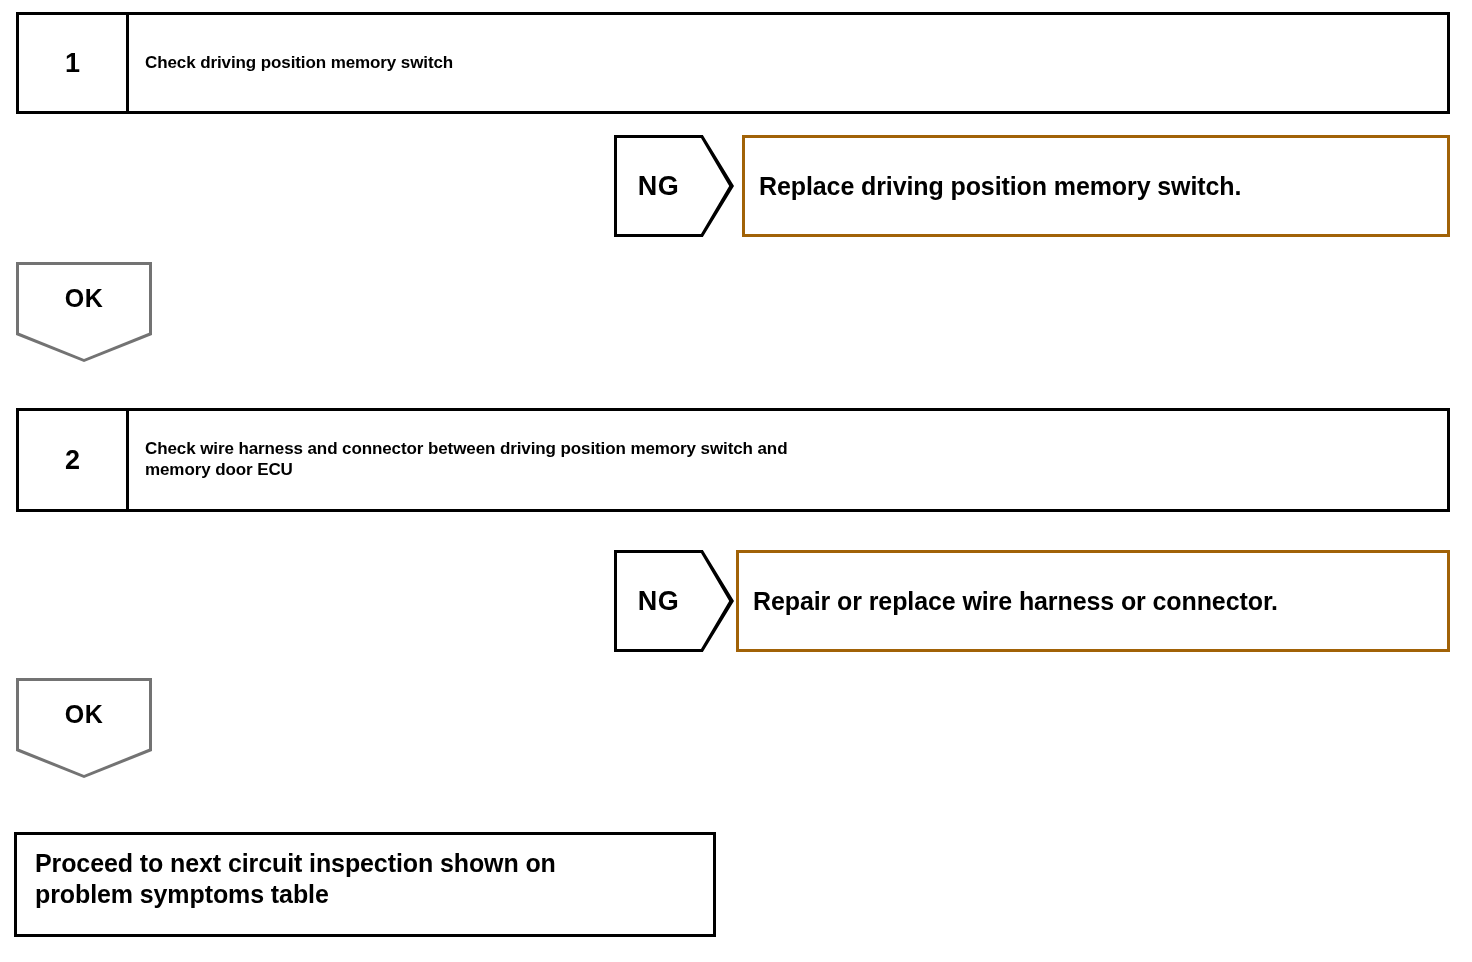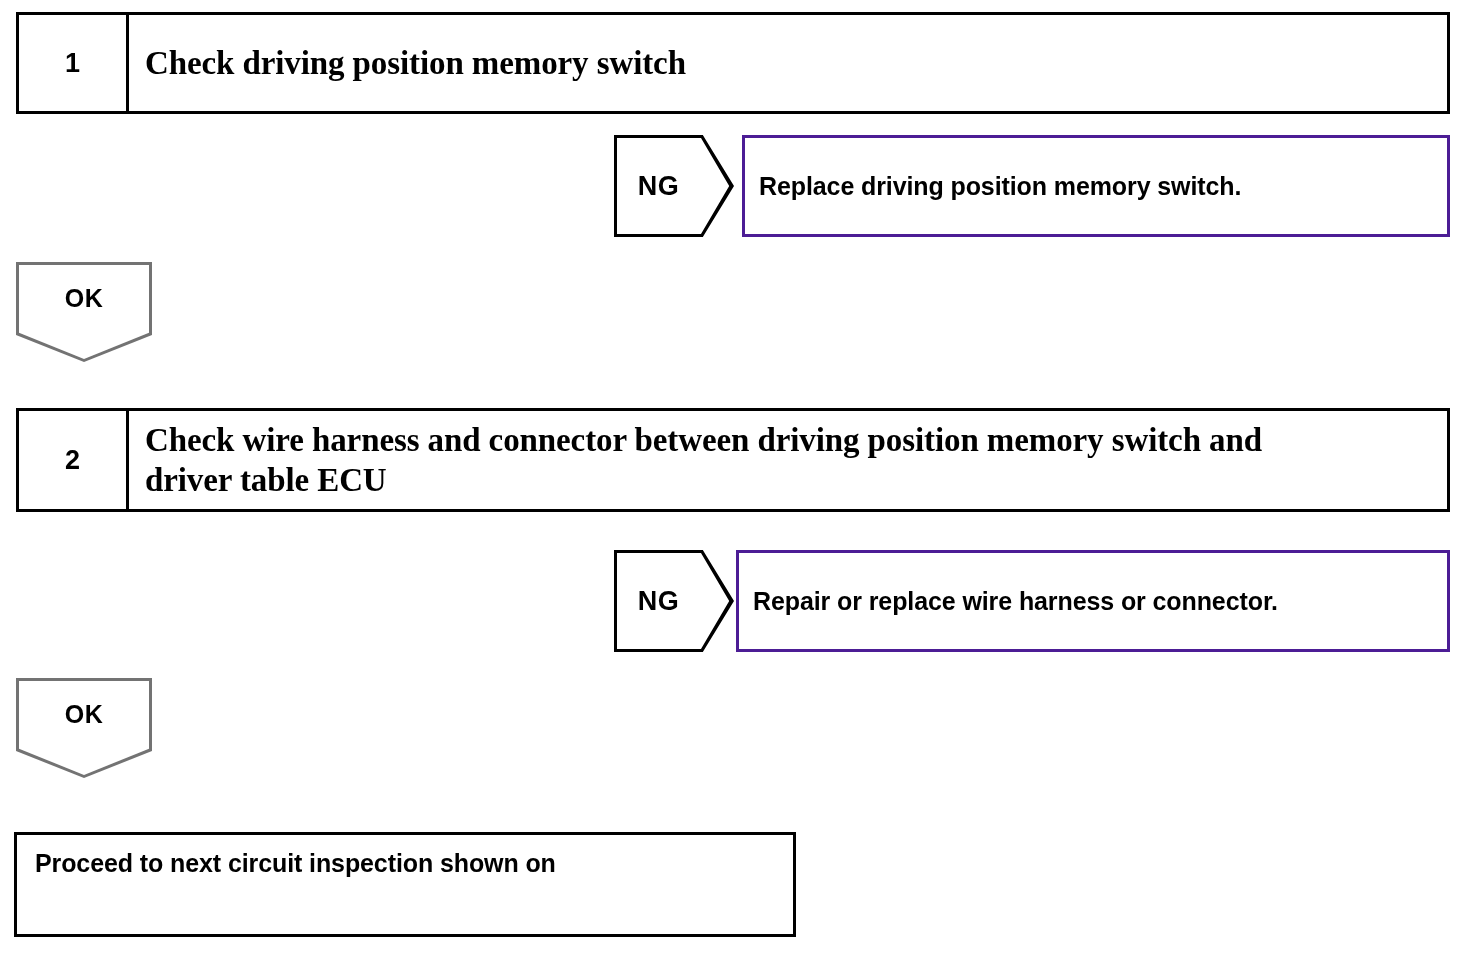--- a/index.html
+++ b/index.html
@@ -40,25 +40,24 @@
     justify-content: center;
     font-size: 27px;
     font-weight: bold;
     letter-spacing: 0px;
   }
   .step-title {
     flex: 1 1 auto;
     display: flex;
     align-items: center;
     padding: 8px 16px;
-    font-size: 33px;
+    font-size: 17px;
     font-weight: bold;
     line-height: 1.22;
     letter-spacing: -0.1px;
-    font-family: Liberation Serif, serif;
   }
   .step-title span {
     display: block;
   }
 
   
   .ng-arrow {
     position: absolute;
     box-sizing: border-box;
     background: #000;
@@ -88,21 +87,21 @@
     width: 74%;
     text-align: center;
     font-size: 27px;
     font-weight: bold;
     letter-spacing: 0.5px;
   }
 
   
   .result-box {
     position: absolute;
-    border: 3px solid #4c1d95;
+    border: 3px solid #a16207;
     background: #fff;
     box-sizing: border-box;
     display: flex;
     align-items: center;
     padding: 0 14px;
     font-size: 25px;
     font-weight: bold;
     letter-spacing: -0.1px;
   }
 
@@ -171,21 +170,21 @@
     <div class="ok-inner" style="left:3px; top:3px; width:130px; height:94px;
                 -webkit-clip-path: polygon(0 0, 100% 0, 100% 72%, 50% 100%, 0 72%);
                 clip-path: polygon(0 0, 100% 0, 100% 72%, 50% 100%, 0 72%);"></div>
     <div class="ok-label">OK</div>
   </div>
 
   <div class="step-box" style="left:16px; top:408px; width:1434px; height:104px;">
     <div class="step-num">2</div>
     <div class="step-title" style="flex-direction:column; justify-content:center; align-items:flex-start;border-radius:9px;">
       <span>Check wire harness and connector between driving position memory switch and</span>
-      <span>driver table ECU</span>
+      <span>memory door ECU</span>
     </div>
   </div>
 
   <div class="ng-arrow-frame" style="left:614px; top:550px; width:120px; height:102px;">
     <div class="ng-arrow" style="left:0; top:0; width:120px; height:102px;"></div>
     <div class="ng-left-edge"></div>
     <div class="ng-label">NG</div>
   </div>
 
   <div class="result-box" style="left:736px; top:550px; width:714px; height:102px;text-align:right;">
@@ -194,17 +193,18 @@
 
   <div class="ok-arrow" style="left:16px; top:678px; width:136px; height:100px;
               -webkit-clip-path: polygon(0 0, 100% 0, 100% 73%, 50% 100%, 0 73%);
               clip-path: polygon(0 0, 100% 0, 100% 73%, 50% 100%, 0 73%);">
     <div class="ok-inner" style="left:3px; top:3px; width:130px; height:94px;
                 -webkit-clip-path: polygon(0 0, 100% 0, 100% 72%, 50% 100%, 0 72%);
                 clip-path: polygon(0 0, 100% 0, 100% 72%, 50% 100%, 0 72%);"></div>
     <div class="ok-label">OK</div>
   </div>
 
-  <div class="proceed-box" style="left:14px; top:832px; width:782px; height:105px; flex-direction:column;">
+  <div class="proceed-box" style="left:14px; top:832px; width:702px; height:105px; flex-direction:column;">
     <span>Proceed to next circuit inspection shown on</span>
+    <span>problem symptoms table</span>
   </div>
 
 </div>
 
 </body></html>

